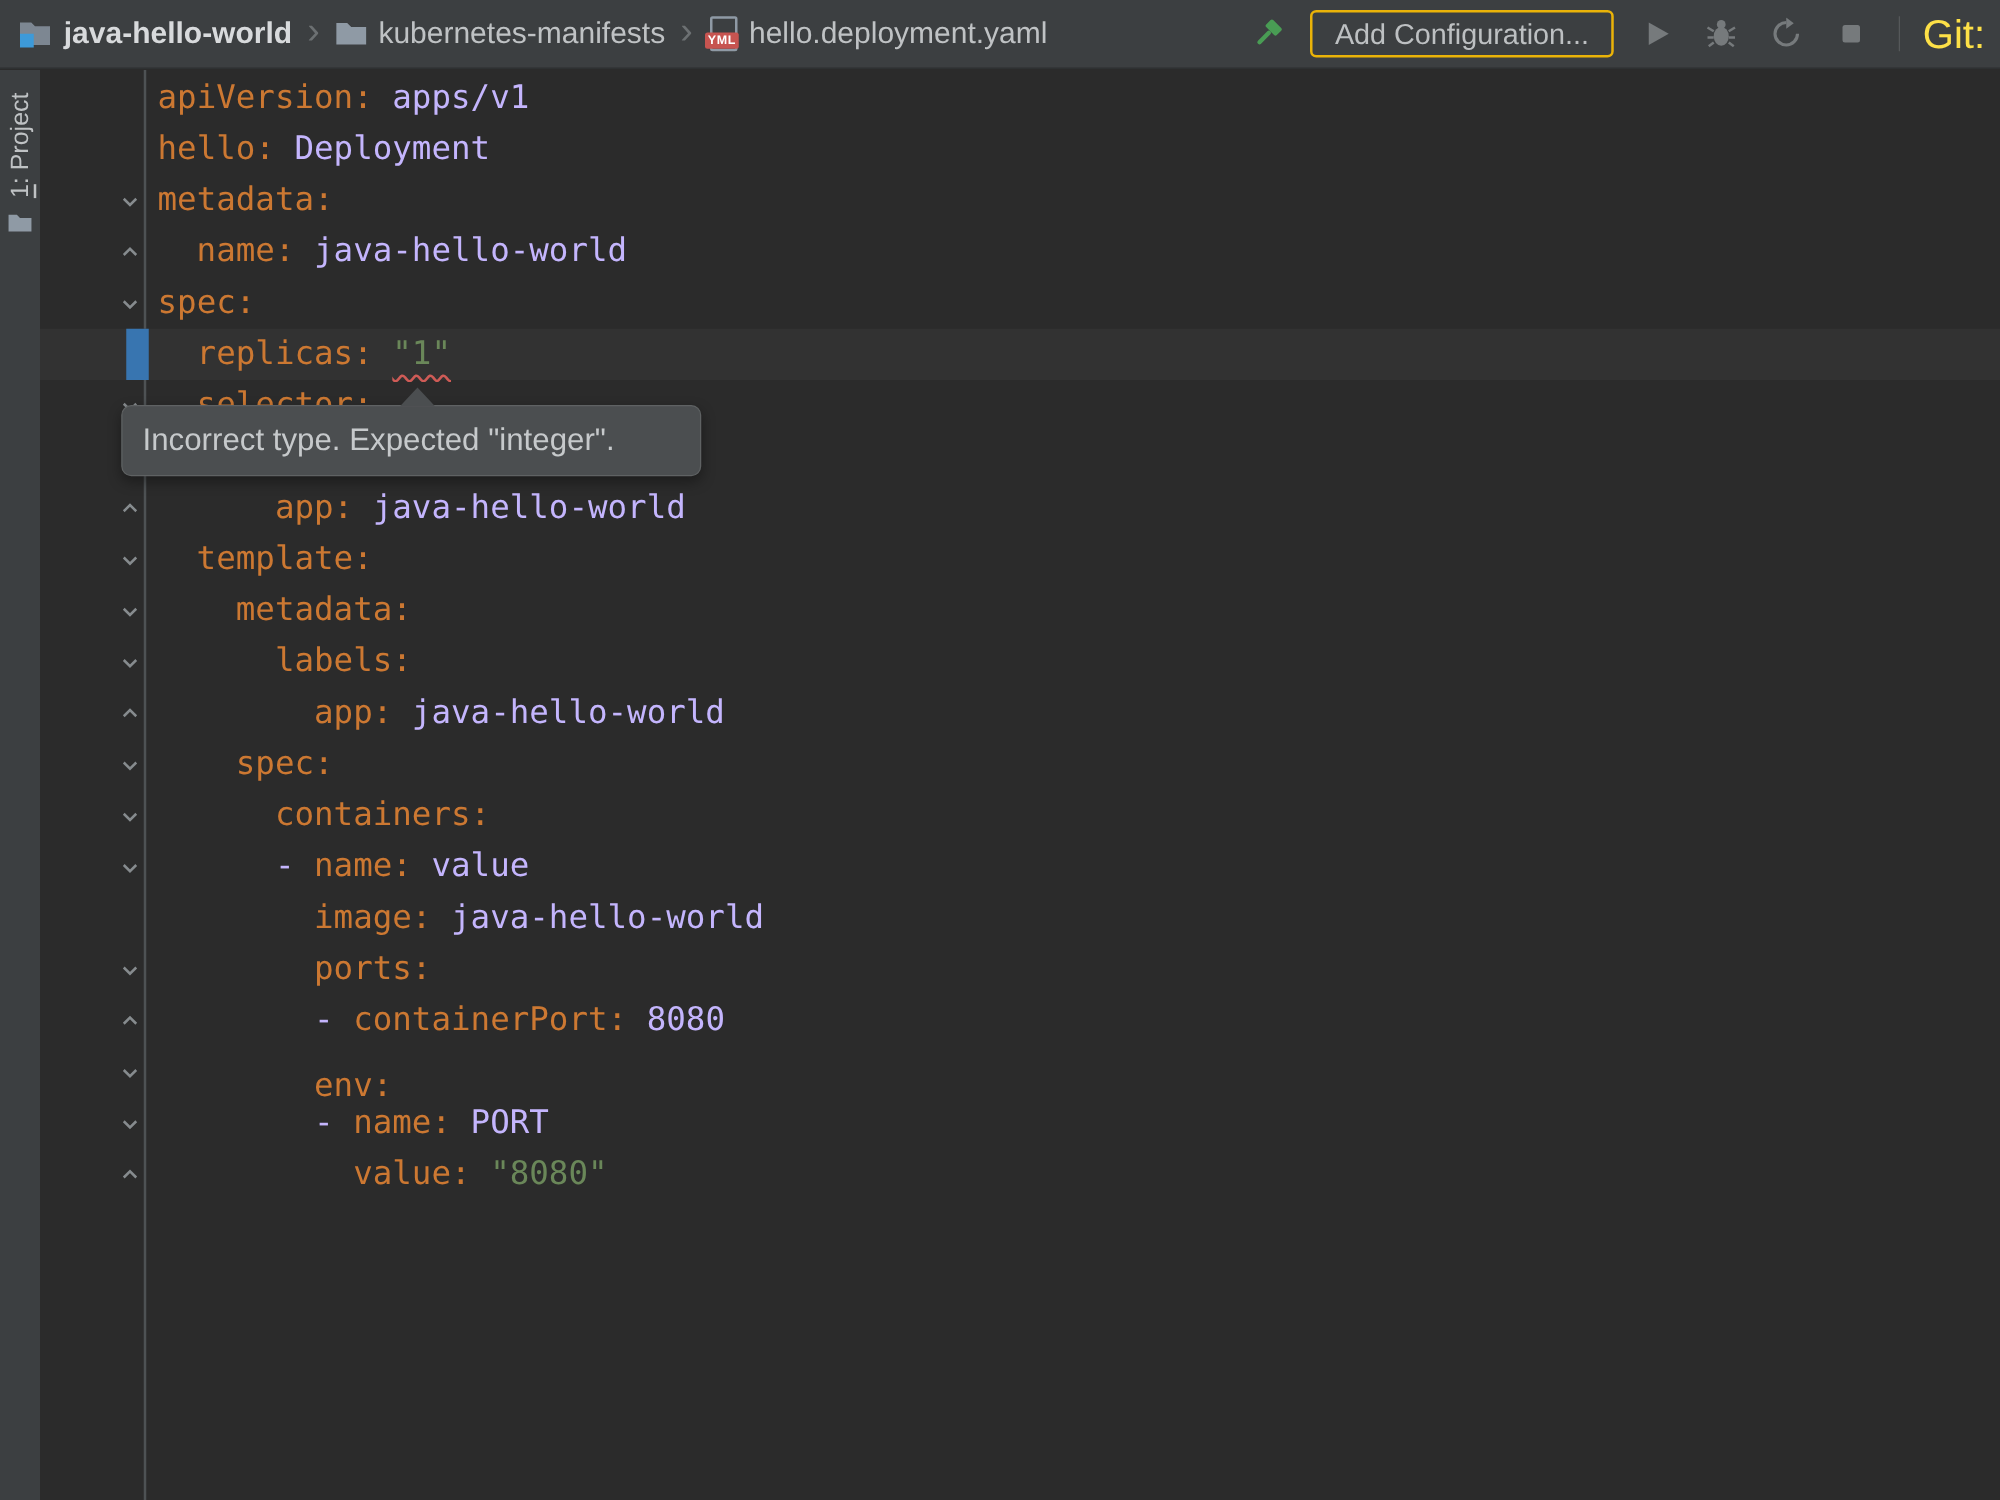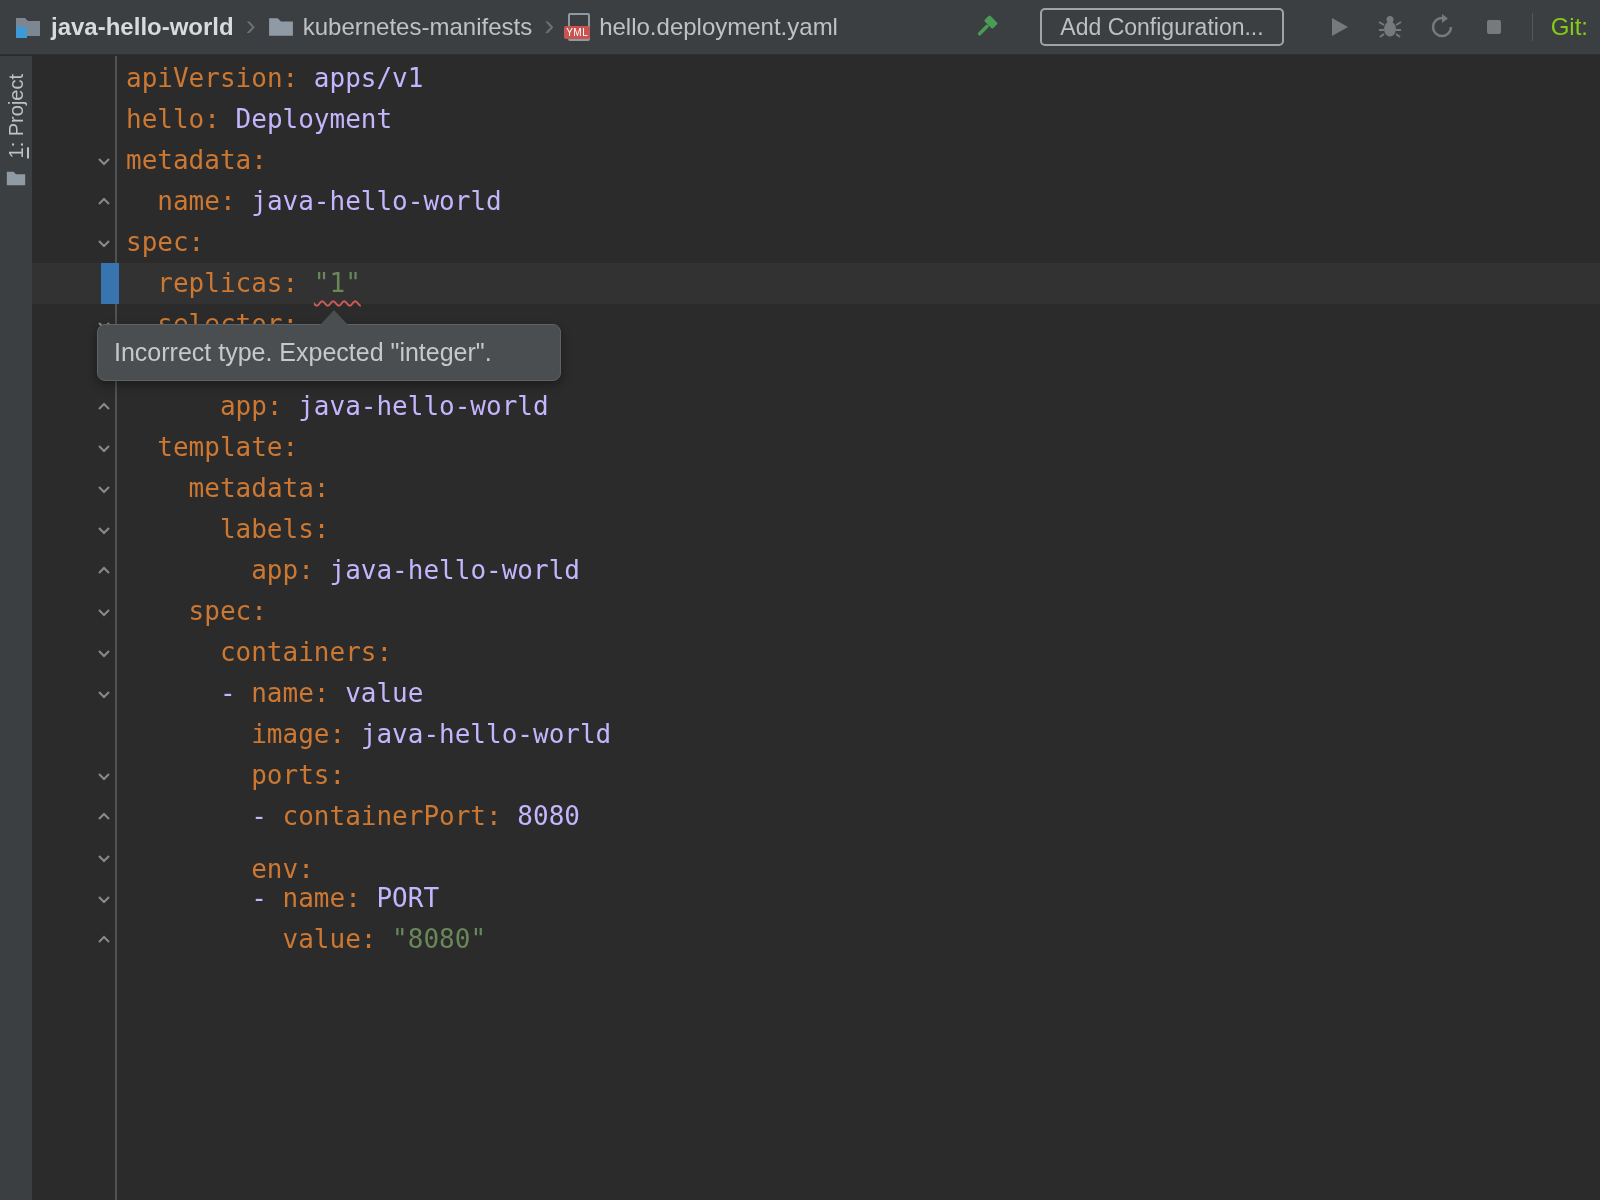--- a/index.html
+++ b/index.html
@@ -12,30 +12,30 @@
              display:flex; align-items:center; padding:0 8px 0 14px; z-index:10; }
   .breadcrumb { display:flex; align-items:center; min-width:0; }
   .bc-icon { display:inline-flex; align-items:center; margin-right:9px; }
   .bc-project { font-size:24px; font-weight:bold; color:#d8dadc; cursor:pointer; }
   .bc-item { font-size:24px; color:#bfc2c4; cursor:pointer; }
   .bc-sep { font-size:30px; color:#6c7072; margin:0 12px; line-height:1; padding-bottom:4px;}
   .yml-icon { position:relative; width:24px; height:28px; display:inline-block; }
   .yml-page { position:absolute; left:2px; top:0; right:0; bottom:0;
               border:2px solid #8f9aa5; border-radius:2px; }
   .yml-badge { position:absolute; left:-2px; bottom:2px; background:#c75450; color:#fff;
-               font-size:10px; font-weight:normal; line-height:13px; padding:0 2px;
+               font-size:10px; font-weight:bold; line-height:13px; padding:0 2px;
                border-radius:2px; letter-spacing:0.5px; }
   .toolbar-right { margin-left:auto; display:flex; align-items:center; }
   .tb-icon { display:inline-flex; align-items:center; justify-content:center;
              width:28px; height:28px; margin:0 12px; cursor:pointer; }
-  .add-config { background:transparent; border:2px solid #a3a3a3; border-radius:5px;
+  .add-config { background:transparent; border:2px solid #eab308; border-radius:5px;
                 color:#bdc0c2; font-size:23px; font-family:"Liberation Sans",sans-serif;
-                height:38px; padding:0 18px; margin:0 28px; cursor:pointer; }
+                height:38px; padding:0 18px; margin:0 8px; cursor:pointer; }
   .tb-sep { width:1px; height:28px; background:#55585a; margin:0 12px; }
-  .git-label { font-size:24px; color:#84cc16; margin:0 4px 0 6px; cursor:pointer; white-space:nowrap; }
+  .git-label { font-size:32px; color:#fde047; margin:0 4px 0 6px; cursor:pointer; white-space:nowrap; }
 
   
   .stripe { position:absolute; top:56px; left:0; width:32px; height:1144px;
             background:#3c3f41; z-index:5; }
   .stripe-btn { position:absolute; top:18px; left:0; width:32px;
                 display:flex; flex-direction:column; align-items:center; gap:12px;
                 cursor:pointer; }
   .stripe-label { writing-mode:vertical-rl; transform:rotate(180deg);
                   font-size:20px; color:#bfc2c4; white-space:nowrap; }
   .stripe-label .mn { text-decoration:underline; }

